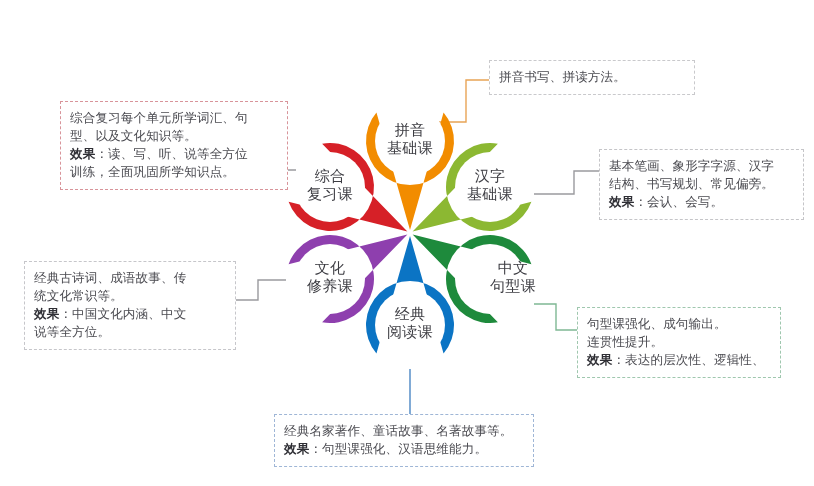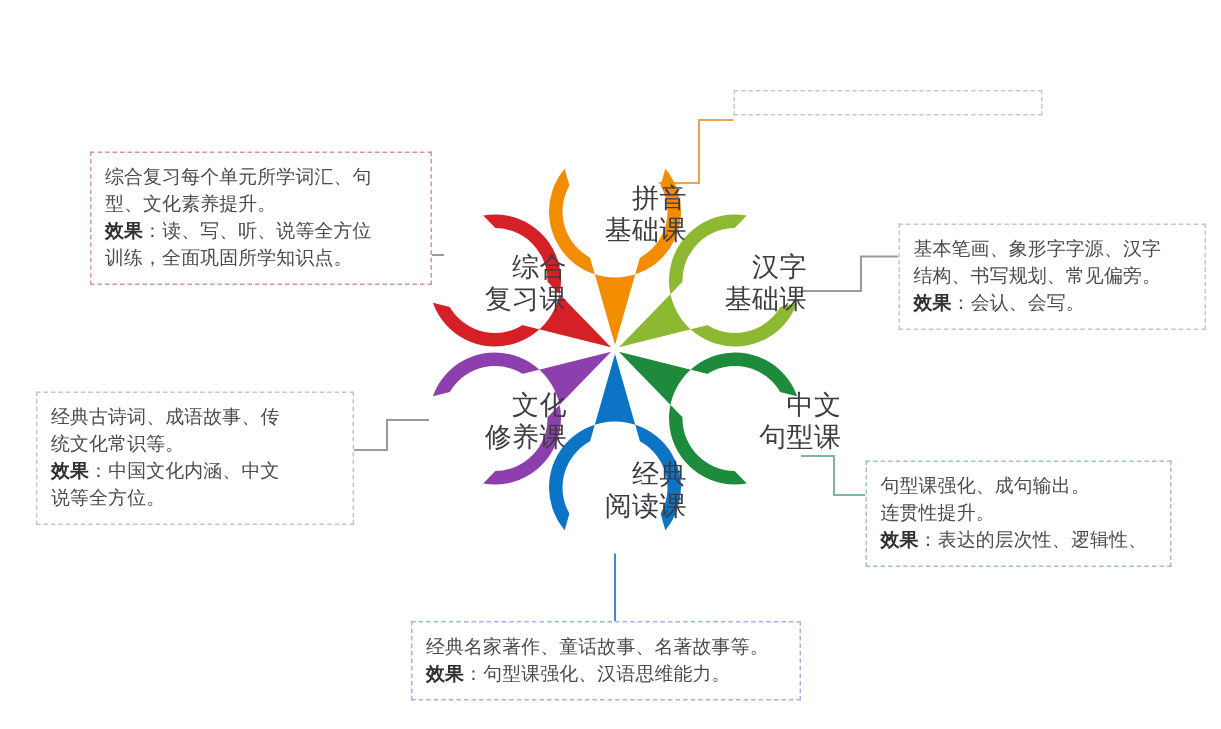--- a/index.html
+++ b/index.html
@@ -23,22 +23,22 @@
   svg.flower {
     position: absolute;
     left: 0; top: 0;
     width: 814px;
     height: 486px;
     overflow: visible;
   }
   .petal-label {
     position: absolute;
     width: 96px;
-    text-align: right;
-    font-size: 18px;
+    text-align: center;
+    font-size: 15px;
     line-height: 1.18;
     color: #3c3c42;
     letter-spacing: 0.3px;
     white-space: pre-line;
     pointer-events: none;
   }
   .callout {
     position: absolute;
     box-sizing: border-box;
     background: #ffffff;
@@ -98,25 +98,26 @@
       <div class="petal-label" style="left: 362px; top: 122px;"><div>拼音</div><div>基础课</div></div>
       <div class="petal-label" style="left: 442px; top: 168px;"><div>汉字</div><div>基础课</div></div>
       <div class="petal-label" style="left: 465px; top: 260px;"><div>中文</div><div>句型课</div></div>
       <div class="petal-label" style="left: 362px; top: 306px;"><div>经典</div><div>阅读课</div></div>
       <div class="petal-label" style="left: 282px; top: 260px;"><div>文化</div><div>修养课</div></div>
       <div class="petal-label" style="left: 282px; top: 168px;"><div>综合</div><div>复习课</div></div>
     </div>
   <div id="callouts">
       <div class="callout" style="left: 24px; top: 101px; width: 228px; border-color: rgb(216, 148, 154); margin-left: 36px;">
         <span class="line"><span>综合复习每个单元所学词汇、句</span></span>
-        <span class="line"><span>型、文化素养提升。</span></span>
+        <span class="line"><span>型、以及文化知识等。</span></span>
         <span class="line"><span class="eff-label">效果</span><span>：读、写、听、说等全方位</span></span>
         <span class="line"><span>训练，全面巩固所学知识点。</span></span>
       </div>
       <div class="callout" style="left: 489px; top: 60px; width: 206px; border-color: rgb(201, 201, 204);">
+        <span class="line"><span>拼音书写、拼读方法。</span></span>
       </div>
       <div class="callout" style="left: 599px; top: 149px; width: 205px; border-color: rgb(197, 197, 200);">
         <span class="line"><span>基本笔画、象形字字源、汉字</span></span>
         <span class="line"><span>结构、书写规划、常见偏旁。</span></span>
         <span class="line"><span class="eff-label">效果</span><span>：会认、会写。</span></span>
       </div>
       <div class="callout" style="left: 577px; top: 307px; width: 204px; border-color: rgb(159, 199, 174);">
         <span class="line"><span>句型课强化、成句输出。</span></span>
         <span class="line"><span>连贯性提升。</span></span>
         <span class="line"><span class="eff-label">效果</span><span>：表达的层次性、逻辑性、</span></span>

